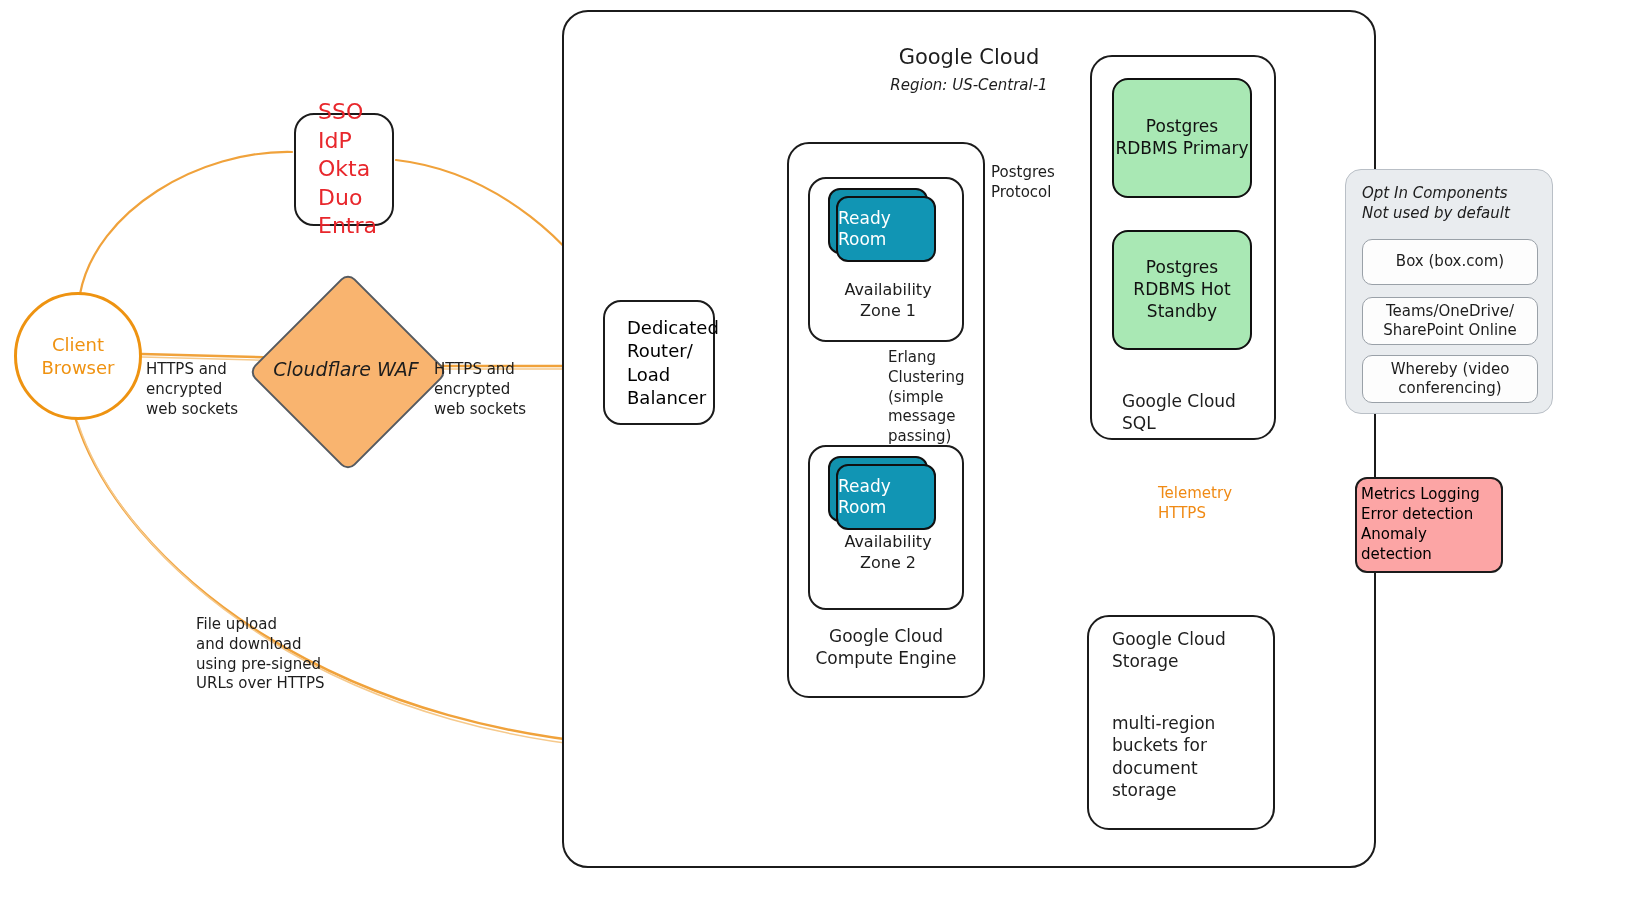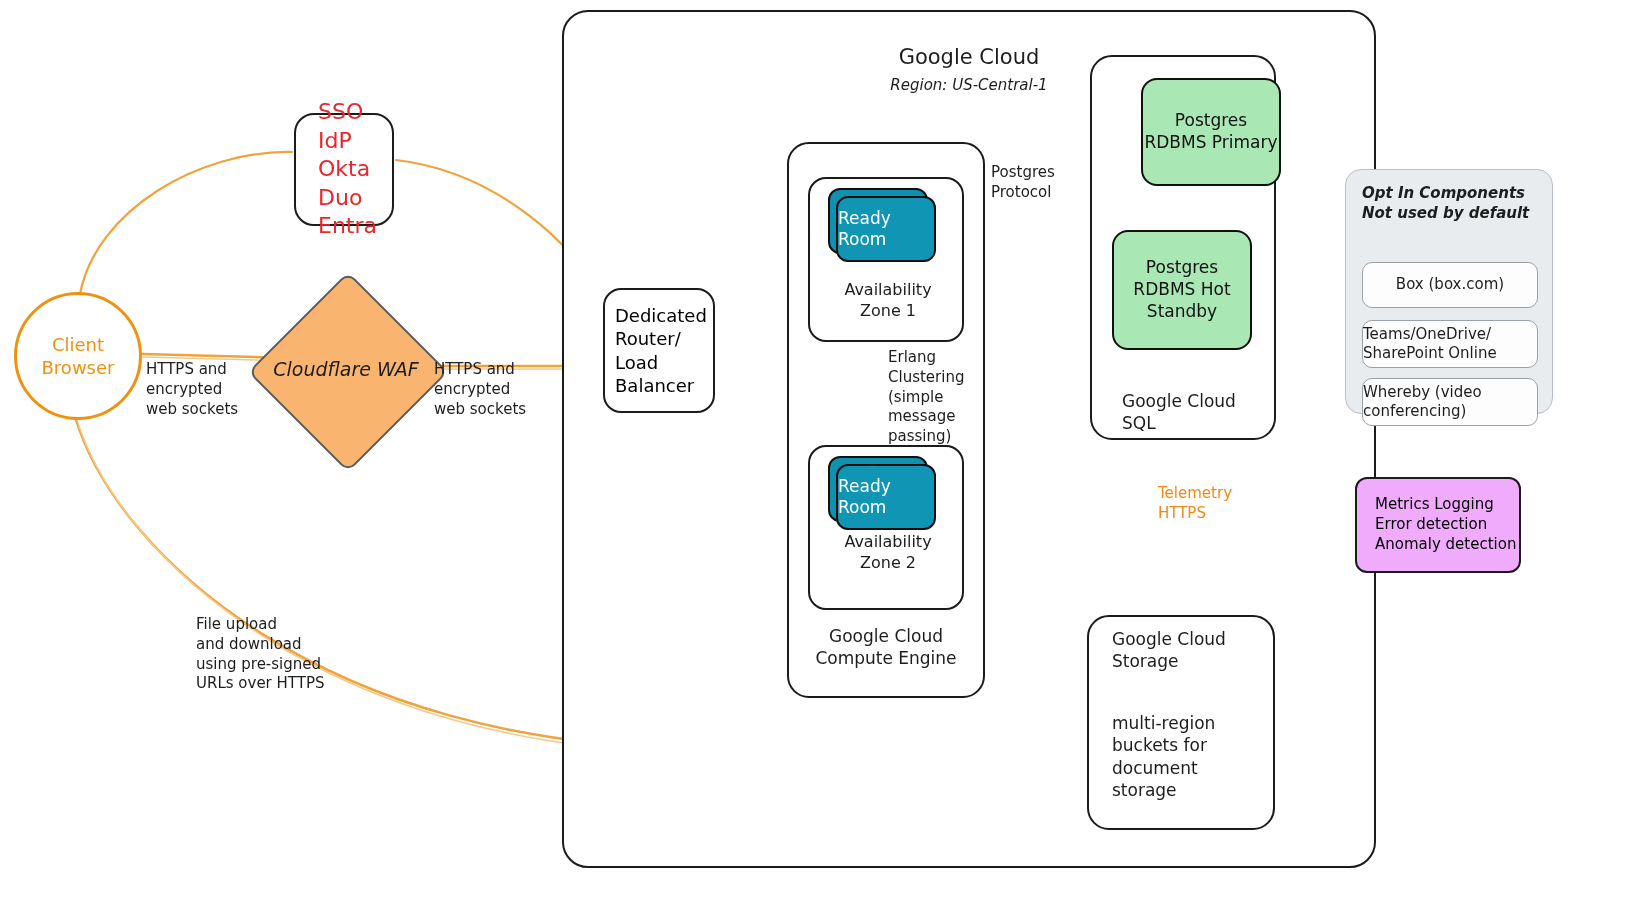--- a/index.html
+++ b/index.html
@@ -93,36 +93,36 @@
   
   .sql{
     left:1090px;top:55px;width:186px;height:385px;
     border:2.5px solid #1b1b1b;border-radius:22px;background:#fff;display:block;
   }
   .sql-label{left:1090px;top:390px;width:186px;text-align:left;padding-left:32px;font-size:17px;}
   .pg{
     border:2.5px solid #101010;border-radius:16px;background:#a9e8b4;
     font-size:17px;line-height:1.28;color:#111;
   }
-  .pg1{left:1141px;top:78px;width:140px;height:108px;}
+  .pg1{left:1112px;top:78px;width:140px;height:120px;}
   .pg2{left:1112px;top:230px;width:140px;height:120px;}
 
   
   .storage{
     left:1087px;top:615px;width:188px;height:215px;
     border:2.5px solid #1b1b1b;border-radius:22px;background:#fff;display:block;
   }
   .storage-txt{left:1112px;top:628px;width:160px;text-align:left;font-size:17px;}
 
   
   .router{
-    left:603px;top:288px;width:112px;height:125px;
+    left:603px;top:300px;width:112px;height:125px;
     border:2.5px solid #1b1b1b;border-radius:18px;background:#fff;
     font-size:18px;line-height:1.28;
-    align-items:flex-start;padding-left:10px;text-align:left;
+    align-items:flex-start;padding-left:22px;text-align:left;
   }
 
   
   .sso{
     left:294px;top:113px;width:100px;height:113px;
     border:2.5px solid #1b1b1b;border-radius:20px;background:#fff;
     color:#e8272c;font-size:22px;line-height:1.3;
     align-items:flex-start;padding-left:22px;text-align:left;
   }
 
@@ -146,36 +146,36 @@
     position:absolute;left:0;top:0;width:196px;height:196px;
     display:flex;flex-direction:column;align-items:center;justify-content:center;
     font-size:19px;line-height:1.35;color:#1d1d1d;font-style:italic;
   }
 
   
   .optin{
     left:1345px;top:169px;width:208px;height:245px;
     background:#e9ecef;border:1.5px solid #b9bfc6;border-radius:16px;display:block;
   }
-  .optin-title{left:1362px;top:183px;width:186px;font-size:15px;line-height:1.35;font-style:italic;text-align:left;font-weight:bold;}
+  .optin-title{left:1362px;top:183px;width:186px;font-size:15px;line-height:1.35;font-style:italic;text-align:left;}
   .optin-item{
     position:absolute;left:1362px;width:174px;
     background:#fdfdfd;border:1.5px solid #9aa1a8;border-radius:10px;
-    display:flex;align-items:center;justify-content:center;
-    font-size:15px;line-height:1.3;color:#1d1d1d;margin-top:23px;
+    display:flex;align-items:center;justify-content:center;text-align:center;
+    font-size:15px;line-height:1.3;color:#1d1d1d;
   }
   .oi1{top:239px;height:44px;}
   .oi2{top:297px;height:46px;}
   .oi3{top:355px;height:46px;}
 
   
   .metrics{
-    left:1355px;top:477px;width:166px;height:96px;
-    background:#f0abfc;border:2.5px solid #1b1b1b;border-radius:12px;
-    align-items:flex-start;padding-left:18px;text-align:left;
+    left:1355px;top:477px;width:148px;height:96px;
+    background:#fca5a5;border:2.5px solid #1b1b1b;border-radius:12px;
+    align-items:flex-start;padding-left:4px;text-align:left;
     font-size:15px;line-height:1.33;
   }
 
   
   .t-https-left{left:146px;top:360px;width:120px;font-size:15px;}
   .t-https-right{left:434px;top:360px;width:125px;font-size:15px;}
   .t-fileupload{left:196px;top:615px;width:180px;font-size:15px;}
   .t-postgres{left:991px;top:163px;width:110px;font-size:15px;}
   .t-erlang{left:888px;top:348px;width:118px;font-size:15px;}
   .t-operational{left:1030px;top:538px;width:190px;font-size:15px;}

